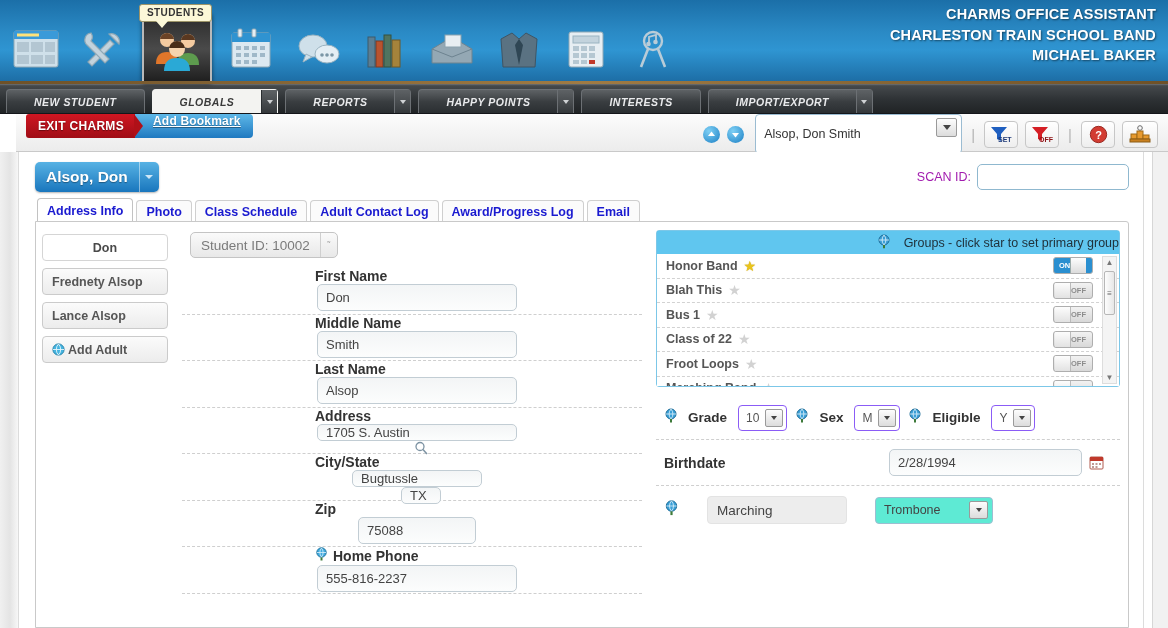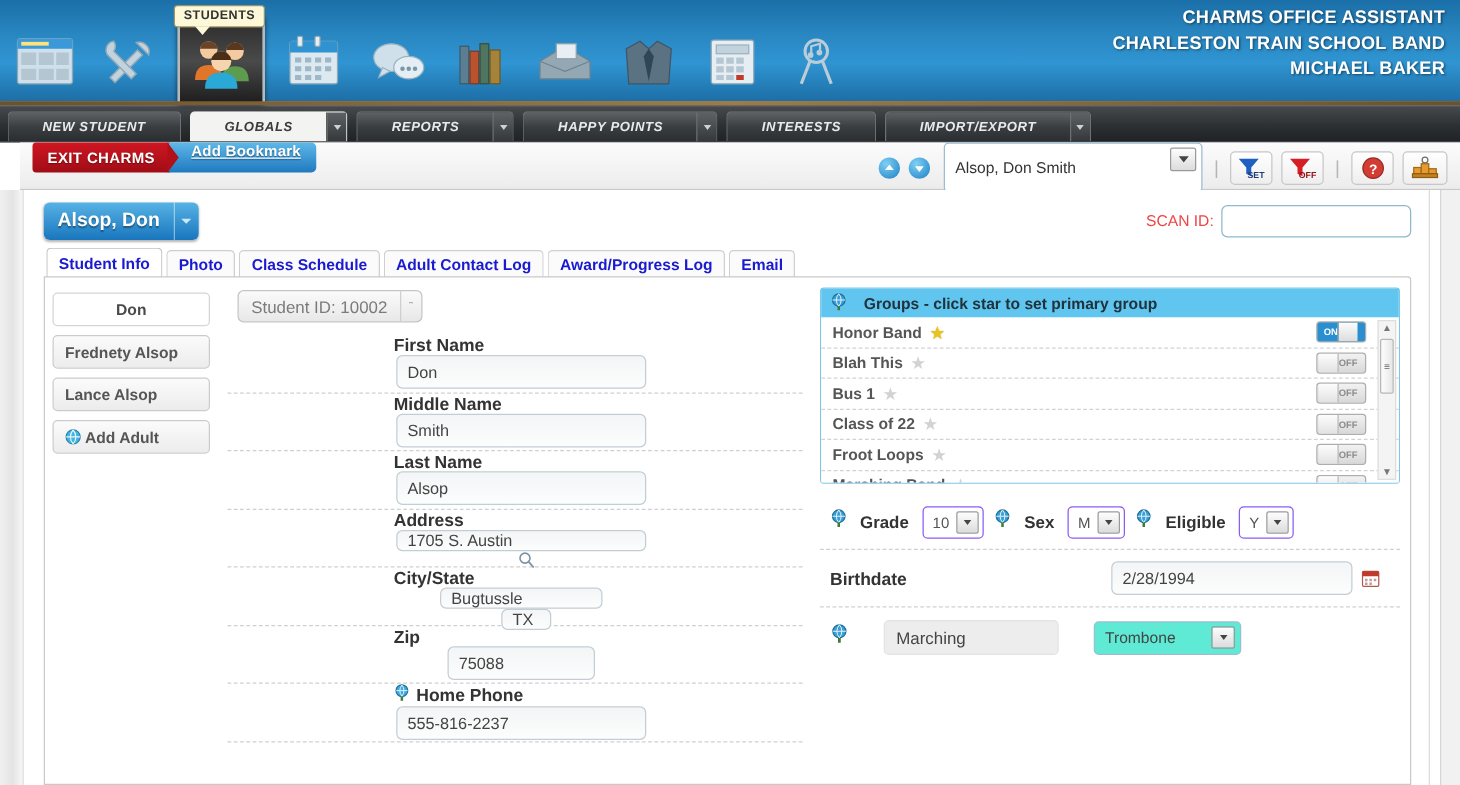--- a/index.html
+++ b/index.html
@@ -206,21 +206,21 @@
     width:20px; display:flex;align-items:center;justify-content:center;
     border-left:1px solid rgba(255,255,255,.45);
   }
   #name-badge .nb-arrow::after {
     content:""; border-left:4px solid transparent;border-right:4px solid transparent;border-top:4px solid #cfe8f7;
   }
   #scanid-row {
     position:absolute; right:14px; top:12px;
     display:flex; align-items:center; gap:6px;
   }
-  #scanid-row .lbl { font-size:12.5px; color:#ef4444; }
+  #scanid-row .lbl { font-size:12.5px; color:#a21caf; }
   #scanid-input {
     width:152px; height:26px;
     border:1px solid #8fb8cf; border-radius:5px;
     background:#fff;
   }
 
   
   #card-area { position:absolute; left:16px; right:14px; top:46px; bottom:0; }
   #tabs { display:flex; align-items:flex-end; height:24px; padding-left:2px; }
   .ptab {
@@ -306,21 +306,21 @@
   #groups-box {
     border:1px solid #7cc7e8;
     border-radius:3px;
     background:#fff;
   }
   #groups-head {
     background:#60c6ef;
     height:23px;
     display:flex; align-items:center; gap:13px;
     padding-left:7px;
-    font-size:12.5px; font-weight:bold; color:#20323c;
+    font-size:12.5px; font-weight:normal; color:#20323c;justify-content:flex-end;
   }
   #groups-list {
     height:132px; position:relative;
     background:#fff;
     overflow:hidden;
   }
   .grp-row {
     display:flex; align-items:center;
     height:24.5px;
     border-bottom:1px dashed #d2d2d2;
@@ -664,21 +664,21 @@
         <span class="nb-arrow"></span>
       </div>
       <div id="scanid-row">
         <span class="lbl">SCAN ID:</span>
         <div id="scanid-input"></div>
       </div>
     </div>
 
     <div id="card-area">
       <div id="tabs">
-        <div class="ptab active">Student Info</div>
+        <div class="ptab active">Address Info</div>
         <div class="ptab">Photo</div>
         <div class="ptab">Class Schedule</div>
         <div class="ptab">Adult Contact Log</div>
         <div class="ptab">Award/Progress Log</div>
         <div class="ptab">Email</div>
       </div>
 
       <div id="card">
         <div id="card-cols">
 

